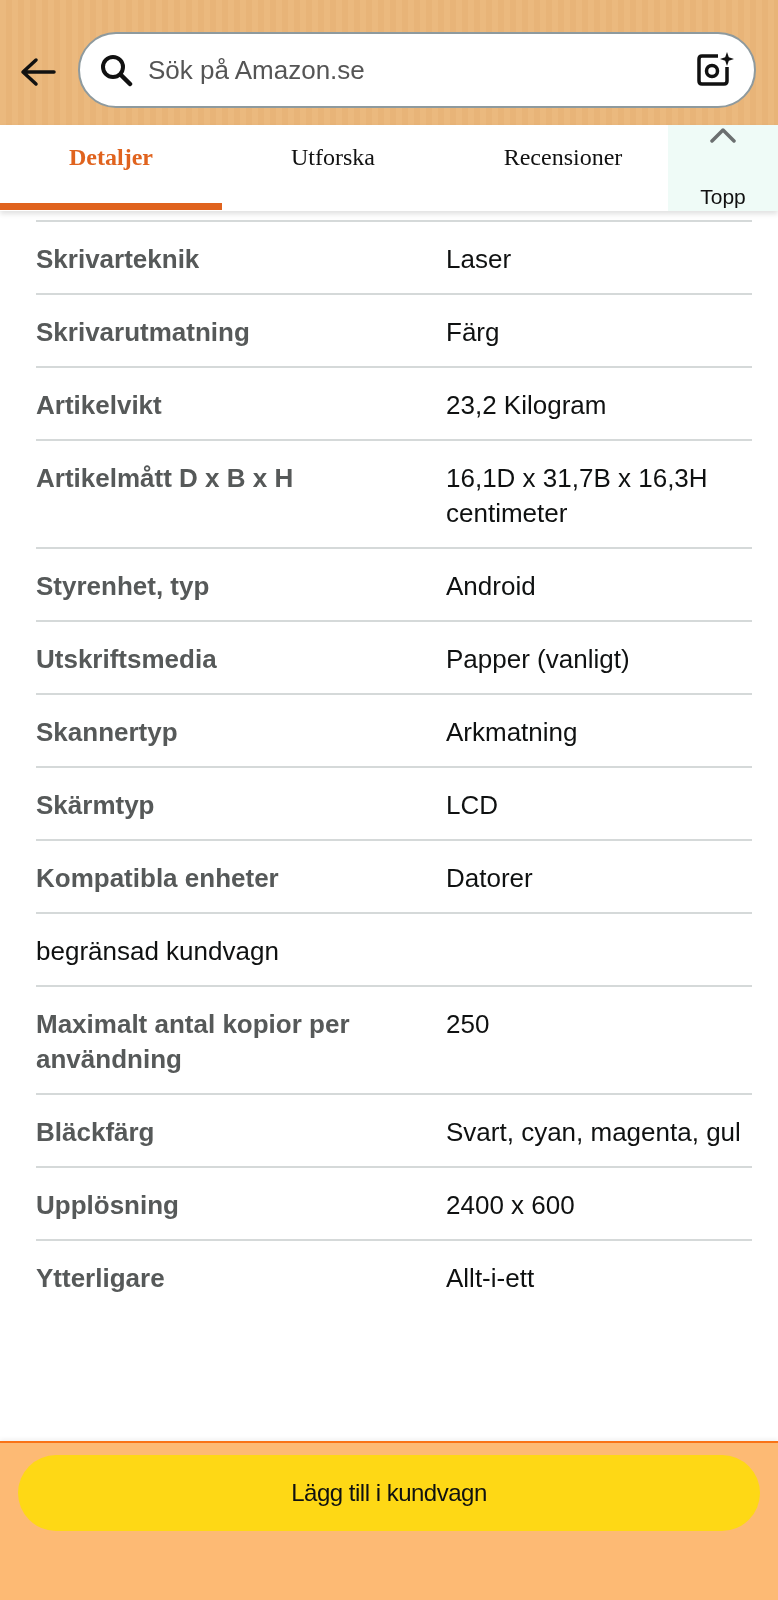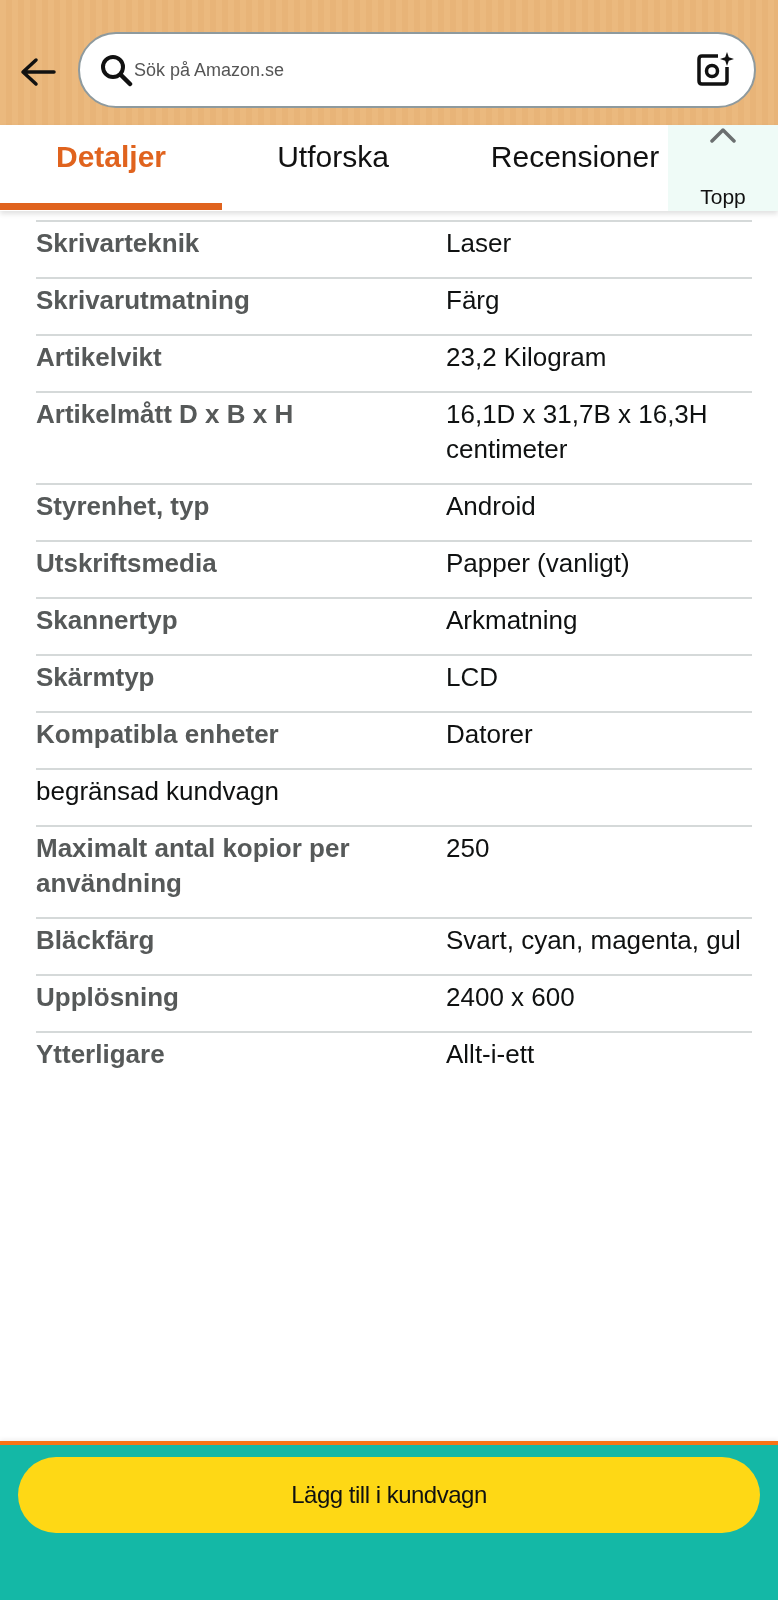--- a/index.html
+++ b/index.html
@@ -12,50 +12,50 @@
     position: absolute; left: 18px; top: 52px; width: 40px; height: 40px;
     display: flex; align-items: center; justify-content: center; cursor: pointer;
   }
   .search {
     position: absolute; left: 78px; top: 32px; width: 678px; height: 76px;
     background: #fff; border-radius: 38px; border: 2px solid #8e9a9e;
     display: flex; align-items: center; padding: 0 18px;
   }
   .search .sicon { width: 36px; height: 36px; display: flex; align-items: center; justify-content: center; }
   .search input {
-    flex: 1; border: none; outline: none; font-size: 18px; 
+    flex: 1; border: none; outline: none; font-size: 26px; margin-left: 14px;
     font-family: "Liberation Sans", sans-serif; color: #111; background: transparent;
   }
   .search input::placeholder { color: #555; }
   .search .cam { width: 44px; height: 44px; display: flex; align-items: center; justify-content: center; cursor: pointer; }
   .tabs {
     position: absolute; left: 0; top: 125px; width: 778px; height: 86px; background: #fff;
     box-shadow: 0 3px 5px rgba(0,0,0,0.12); z-index: 2;
   }
   .tab {
     position: absolute; top: 0; height: 64px; display: flex; align-items: center; justify-content: center;
-    font-size: 30px; color: #111; cursor: pointer;
+    font-size: 24px; color: #111; cursor: pointer; font-family: Liberation Serif, serif;
   }
   .tab.active { color: #e0631e; font-weight: bold; }
   .tab-underline { position: absolute; left: 0; top: 78px; width: 222px; height: 7px; background: #e0631e; }
   .topp {
     position: absolute; left: 668px; top: 0; width: 110px; height: 86px; background: #effbf7;
     display: flex; flex-direction: column; align-items: center; justify-content: center; cursor: pointer; gap: 40px;
   }
   .topp span { font-size: 21px; color: #111; margin-top: 2px; }
   .content { position: absolute; left: 36px; top: 220px; width: 716px; }
   .row {
-    display: flex; border-top: 2px solid #d5d9d9; padding: 4px 0 16px 0;
+    display: flex; border-top: 2px solid #d5d9d9; padding: 20px 0 16px 0;
     font-size: 26px; line-height: 35px;
   }
   .row .k { width: 410px; color: #565959; font-weight: bold; padding-right: 20px; }
   .row .v { flex: 1; color: #0f1111; }
   .footer {
-    position: absolute; left: 0; top: 1441px; width: 778px; height: 159px; background: #14b8a6;
-    border-top: 4px solid #f97316; box-shadow: 0 -2px 4px rgba(0,0,0,0.06); z-index: 3;
+    position: absolute; left: 0; top: 1441px; width: 778px; height: 159px; background: #fdba74;
+    border-top: 2px solid #f97316; box-shadow: 0 -2px 4px rgba(0,0,0,0.06); z-index: 3;
   }
   .cart-btn {
     position: absolute; left: 18px; top: 12px; width: 742px; height: 76px; border-radius: 38px;
     background: #fed815; border: none; font-size: 24px; color: #0f1111; cursor: pointer;
     font-family: "Liberation Sans", sans-serif; letter-spacing: -0.5px;
   }
 </style>
 </head>
 <body>
 
@@ -83,21 +83,21 @@
   </div>
 </div>
 
 <div class="tabs">
   <div class="tab active" style="left:0;width:222px;">
     <span>Detaljer</span>
   </div>
   <div class="tab" style="left:222px;width:222px;">
     <span>Utforska</span>
   </div>
-  <div class="tab" style="left:464px;width:222px;">
+  <div class="tab" style="left:452px;width:222px;">
     <span>Recensioner</span>
   </div>
   <div class="tab-underline"></div>
   <div class="topp">
     <svg width="28" height="16" viewBox="0 0 28 16">
       <path d="M3 14 L14 3 L25 14" stroke="#6b6f70" stroke-width="3.5" fill="none" stroke-linecap="round" stroke-linejoin="round"></path>
     </svg>
     <span>Topp</span>
   </div>
 </div>

